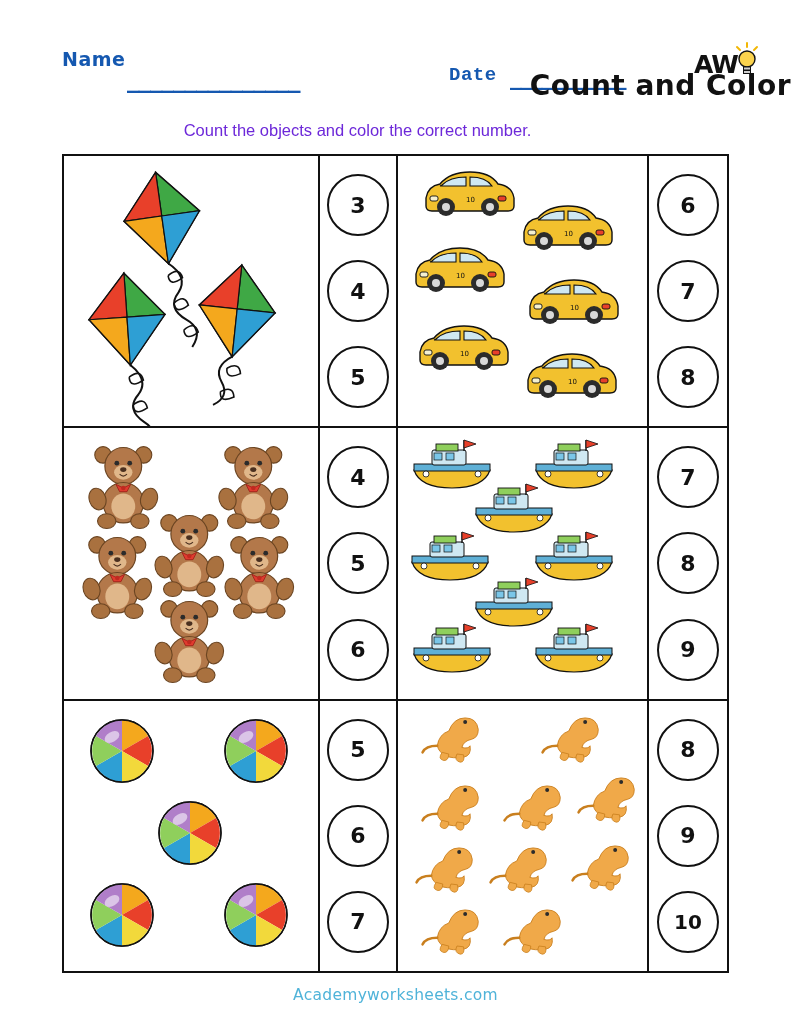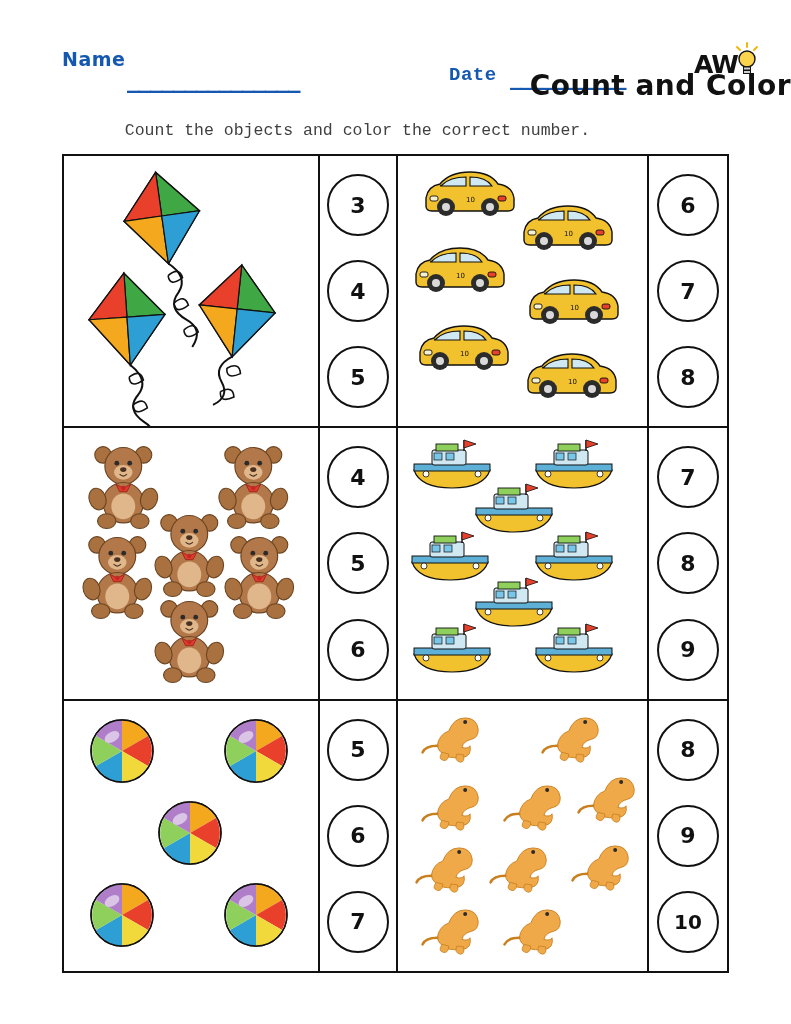--- a/index.html
+++ b/index.html
@@ -97,23 +97,23 @@
     font-size: 28px;
     color: #111111;
     letter-spacing: 0.5px;
   }
   .subtitle {
     position: absolute;
     top: 121px;
     left: 0;
     width: 715px;
     text-align: center;
-    font-family: Liberation Mono, monospace;
+    font-family: Liberation Sans, sans-serif;
     font-size: 16.5px;
-    color: #404040;
+    color: #6d28d9;
   }
 
   
   .grid {
     position: absolute;
     left: 62px;
     top: 154px;
     width: 667px;
     height: 819px;
     border: 2px solid #111111;
@@ -420,13 +420,14 @@
 
       <div class="cell-numbers last">
         <div class="num-circle">8</div>
         <div class="num-circle">9</div>
         <div class="num-circle wide">10</div>
       </div>
     </div>
 
   </div>
 
+  <div class="footer">Academyworksheets.com</div>
 </div>
 
 </body></html>

